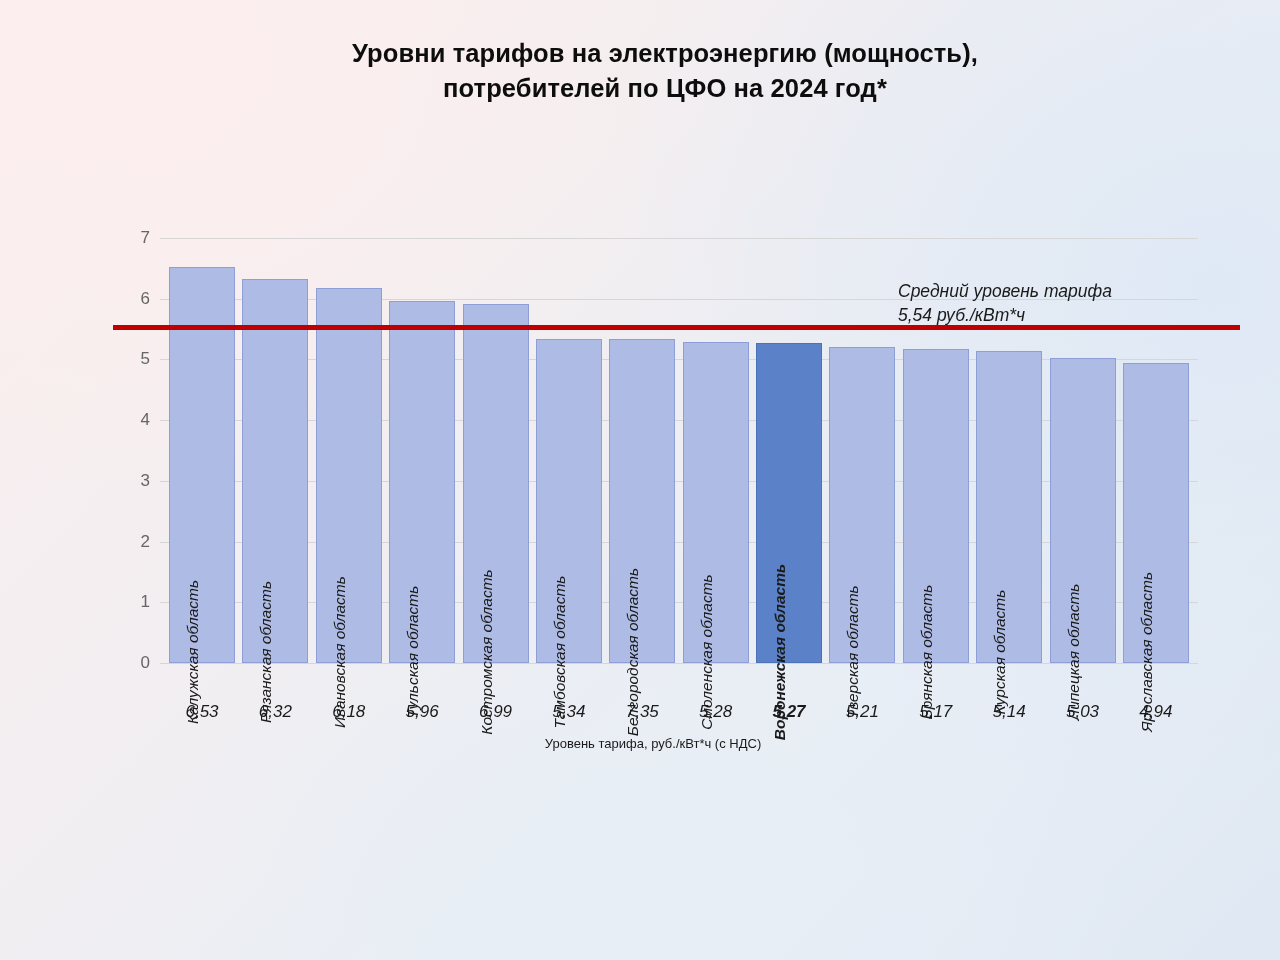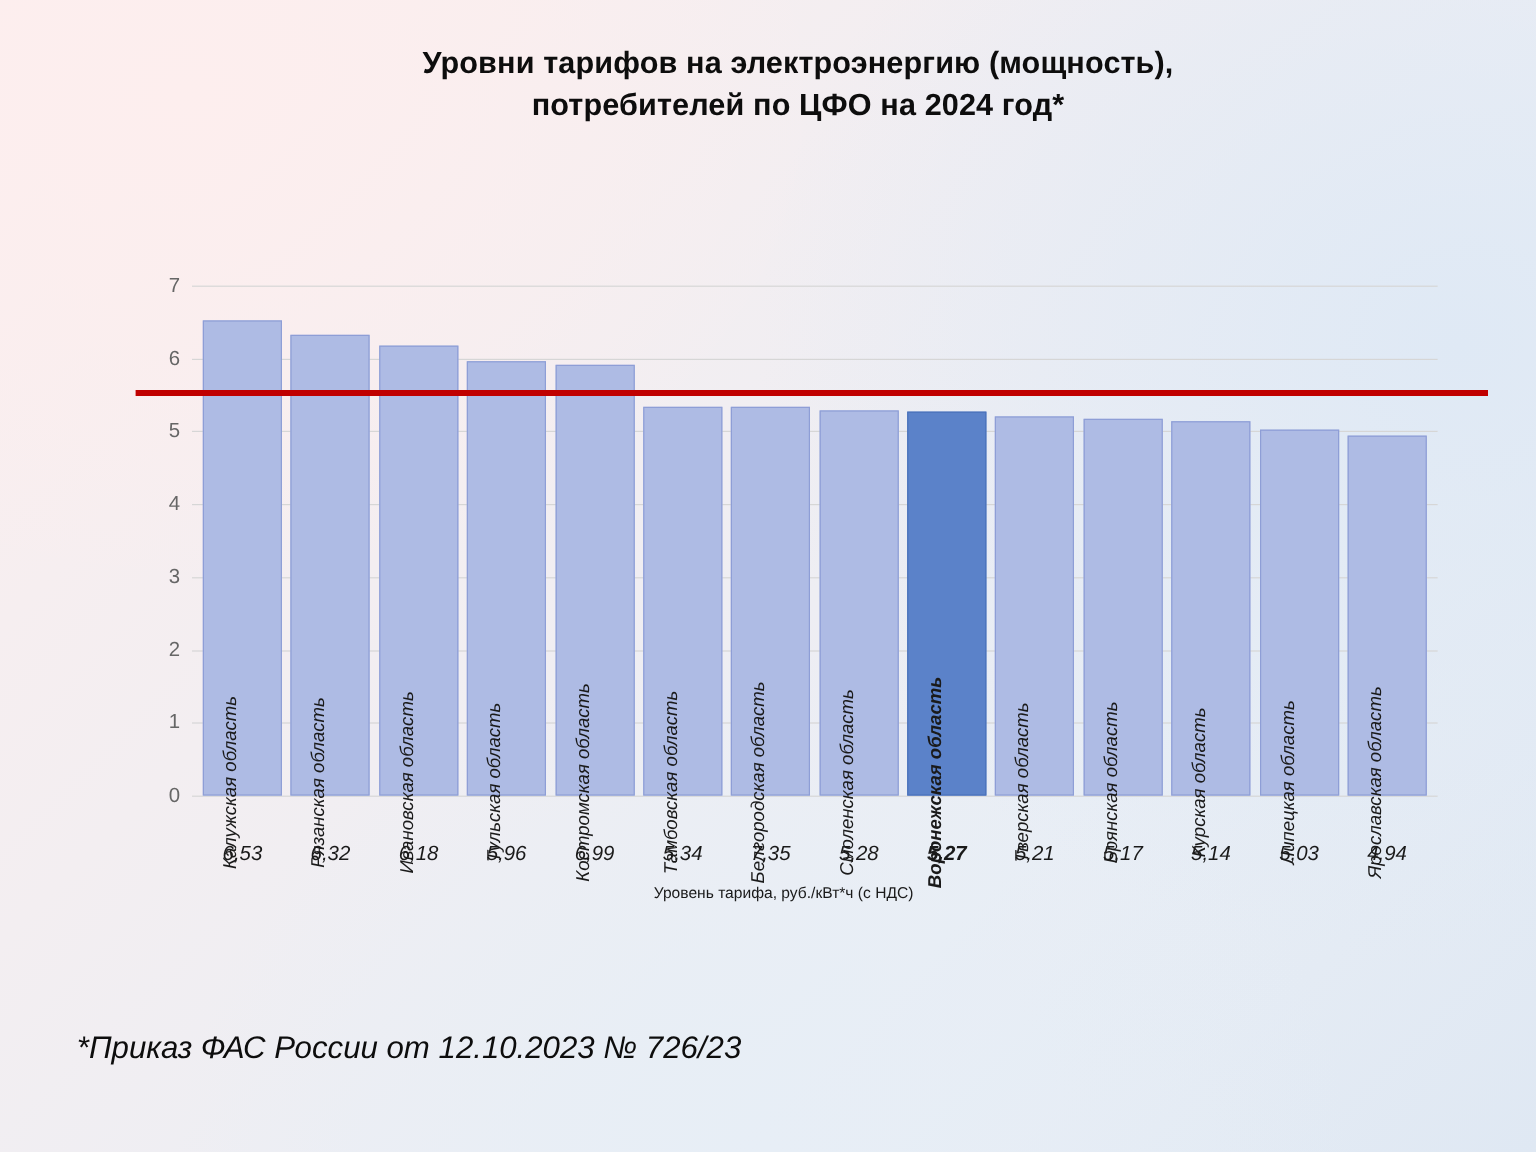--- a/index.html
+++ b/index.html
@@ -283,20 +283,24 @@
           </div>
           <div class="bar-slot">
             <div class="bar" style="height: 299.929px;">
               <span class="bar-label">Ярославская область</span>
             </div>
           </div>
         </div>
       <div class="avg-line" style="top: 86.6429px; background: rgb(192, 0, 0);"></div>
     </div>
 
+    <div class="avg-note">
+      <div>Средний уровень тарифа</div>
+      <div>5,54 руб./кВт*ч</div>
+    </div>
 
     <div class="values">
         <div class="value-cell">6,53</div>
         <div class="value-cell">6,32</div>
         <div class="value-cell">6,18</div>
         <div class="value-cell">5,96</div>
         <div class="value-cell">6,99</div>
         <div class="value-cell">5,34</div>
         <div class="value-cell">7,35</div>
         <div class="value-cell">5,28</div>
@@ -304,14 +308,13 @@
         <div class="value-cell">5,21</div>
         <div class="value-cell">5,17</div>
         <div class="value-cell">5,14</div>
         <div class="value-cell">5,03</div>
         <div class="value-cell">4,94</div>
       </div>
 
     <div class="axis-caption">Уровень тарифа, руб./кВт*ч (с НДС)</div>
   </div>
 
-  <div class="footnote">*Приказ ФАС России от 12.10.2023 № 726/23</div>
 </div>
 
 </body></html>

